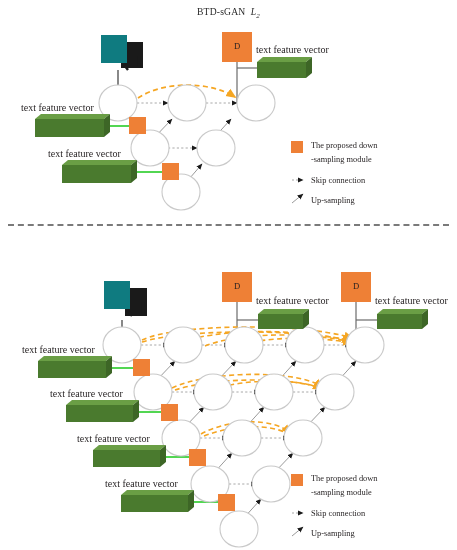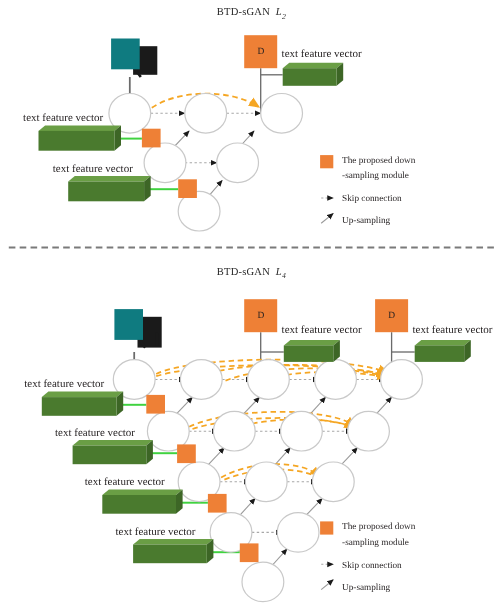--- a/index.html
+++ b/index.html
@@ -134,24 +134,20 @@
     <div class="lt" style="left:311px;top:155px;">-sampling module</div>
     <div class="lt" style="left:311px;top:176px;">Skip connection</div>
     <div class="lt" style="left:311px;top:196px;">Up-sampling</div>
   </div>
 </div>
 
 <div class="sep"></div>
 
 <div class="panel" id="panel-bottom">
 
-  <div class="ttl" style="top:10px;">
-    <span>BTD-sGAN</span>
-    <span class="sub">&nbsp;<span>L</span><sub>4</sub></span>
-  </div>
 
   <svg width="457" height="318">
     <defs>
       <marker id="tri-dark-b" markerWidth="7" markerHeight="7" refX="5.5" refY="3" orient="auto">
         <path d="M0,0.4 L6,3 L0,5.6 Z" fill="#1a1a1a"></path>
       </marker>
       <marker id="tri-orange-b" markerWidth="7" markerHeight="7" refX="5" refY="3" orient="auto">
         <path d="M0,0.4 L6,3 L0,5.6 Z" fill="#f5a623"></path>
       </marker>
     </defs>

